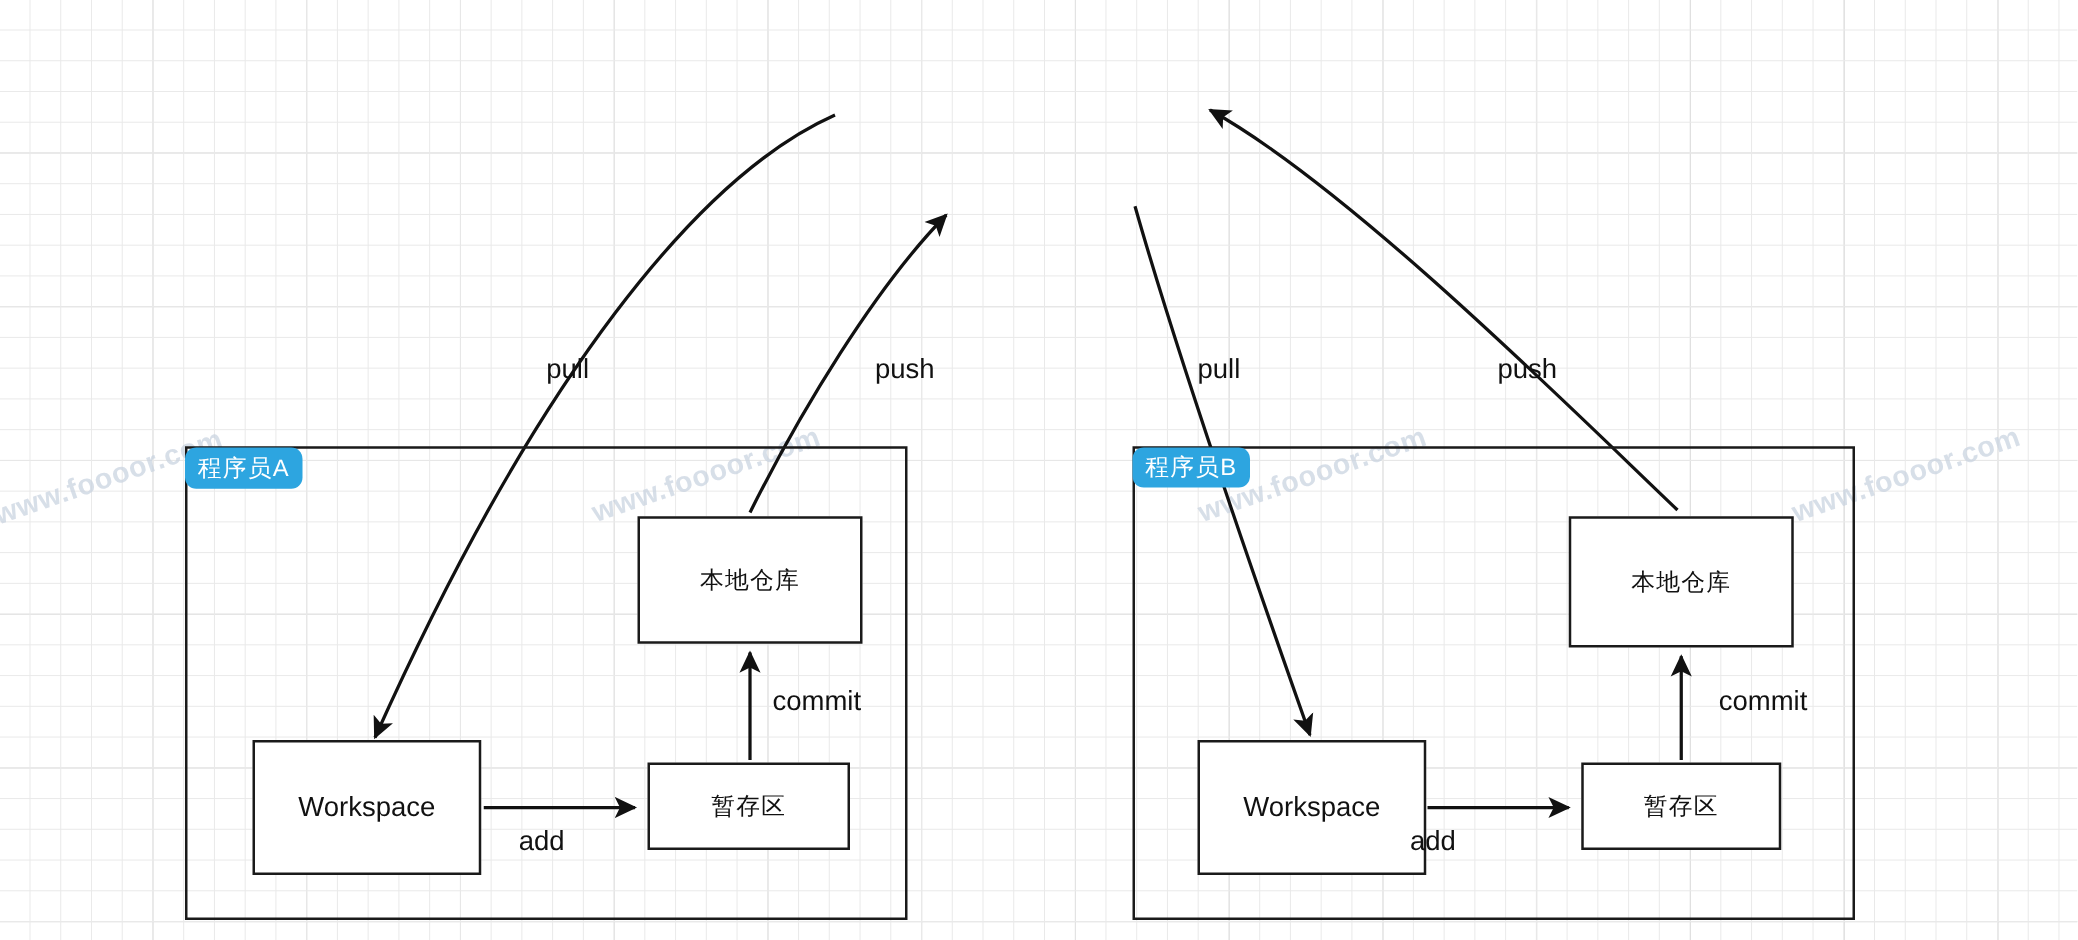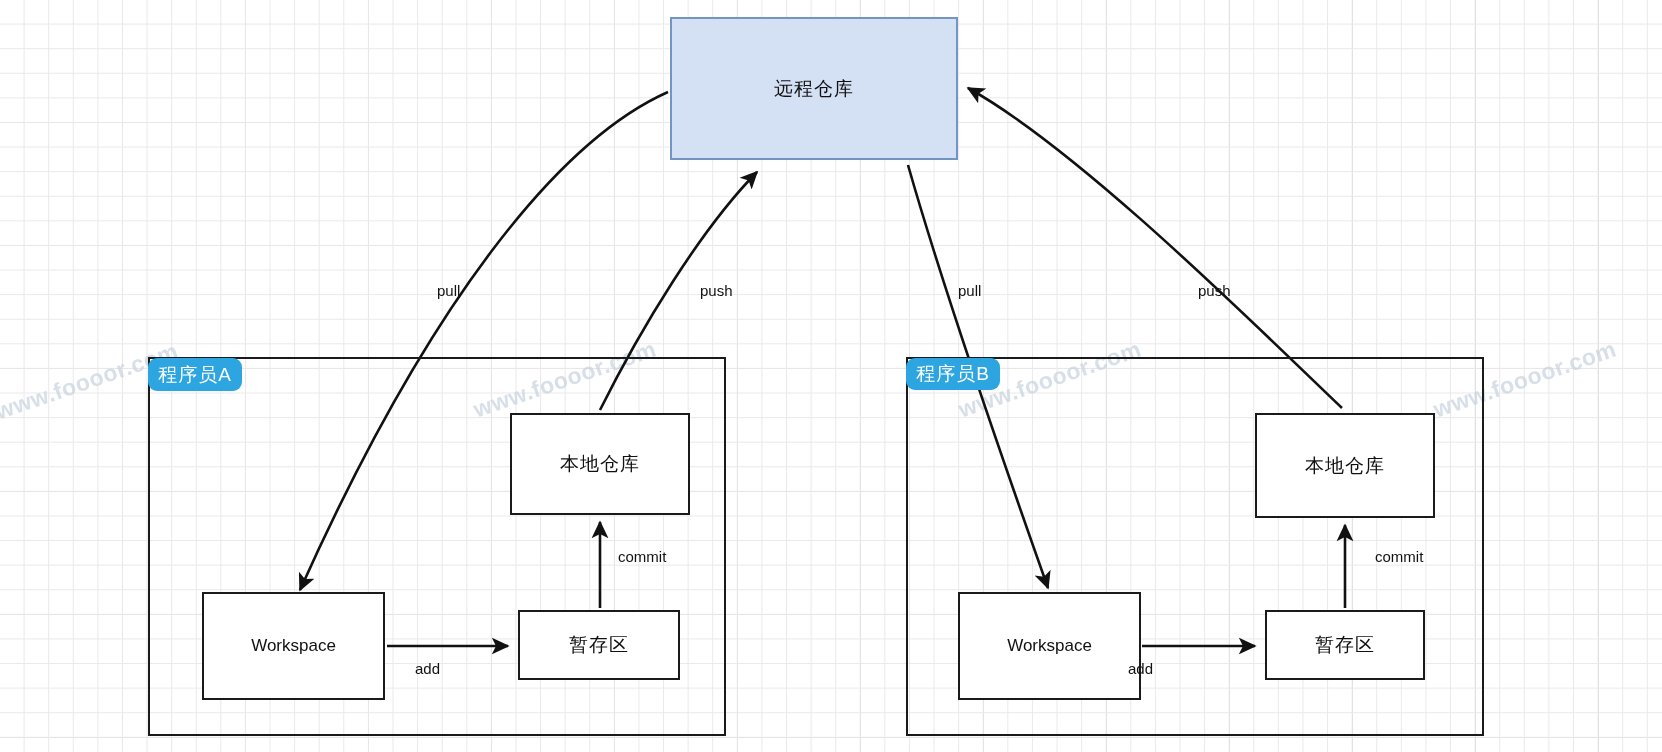--- a/index.html
+++ b/index.html
@@ -44,21 +44,21 @@
   }
   .node {
     position: absolute;
     box-sizing: border-box;
     display: flex;
     align-items: center;
     justify-content: center;
     background: #ffffff;
     border: 2px solid #1a1a1a;
     color: #111111;
-    font-size: 17px;
+    font-size: 22px;
     white-space: nowrap;
   }
   .node.cn { font-size: 19px; letter-spacing: 1px; }
   .remote {
     background: #d4e1f5;
     border: 2px solid #7494c4;
   }
   .group {
     position: absolute;
     box-sizing: border-box;
@@ -75,21 +75,21 @@
     color: #ffffff;
     border-radius: 9px;
     font-size: 19px;
     letter-spacing: 1px;
     white-space: nowrap;
     padding: 16px 12px;
   }
   .elabel {
     position: absolute;
     color: #111111;
-    font-size: 15px;
+    font-size: 22px;
     white-space: nowrap;
     background: transparent;
   }
 </style>
 </head>
 <body>
 
 <div id="canvas">
 
   <div class="wm" style="left:-8px;  top:400px;">www.foooor.com</div>
@@ -116,21 +116,20 @@
       <path d="M 908 165 C 935 260 985 410 1048 588" marker-end="url(#arrow)"></path>
 
       <path d="M 1342 408 C 1260 330 1080 150 968 88" marker-end="url(#arrow)"></path>
 
       <path d="M 1345 608 L 1345 525" marker-end="url(#arrow)"></path>
 
       <path d="M 1142 646 L 1255 646" marker-end="url(#arrow)"></path>
     </g>
   </svg>
 
-  <div class="node remote cn" style="left:670px; top:17px; width:288px; height:143px;">远程仓库</div>
 
   <div class="group" style="left:148px; top:357px; width:578px; height:379px;"></div>
   <div class="badge" style="left:148px; top:358px; width:94px; height:33px;">程序员A</div>
 
   <div class="node cn" style="left:510px; top:413px; width:180px; height:102px;">本地仓库</div>
 
   <div class="node" style="left:202px; top:592px; width:183px; height:108px;">Workspace</div>
 
   <div class="node cn" style="left:518px; top:610px; width:162px; height:70px;">暂存区</div>
 

